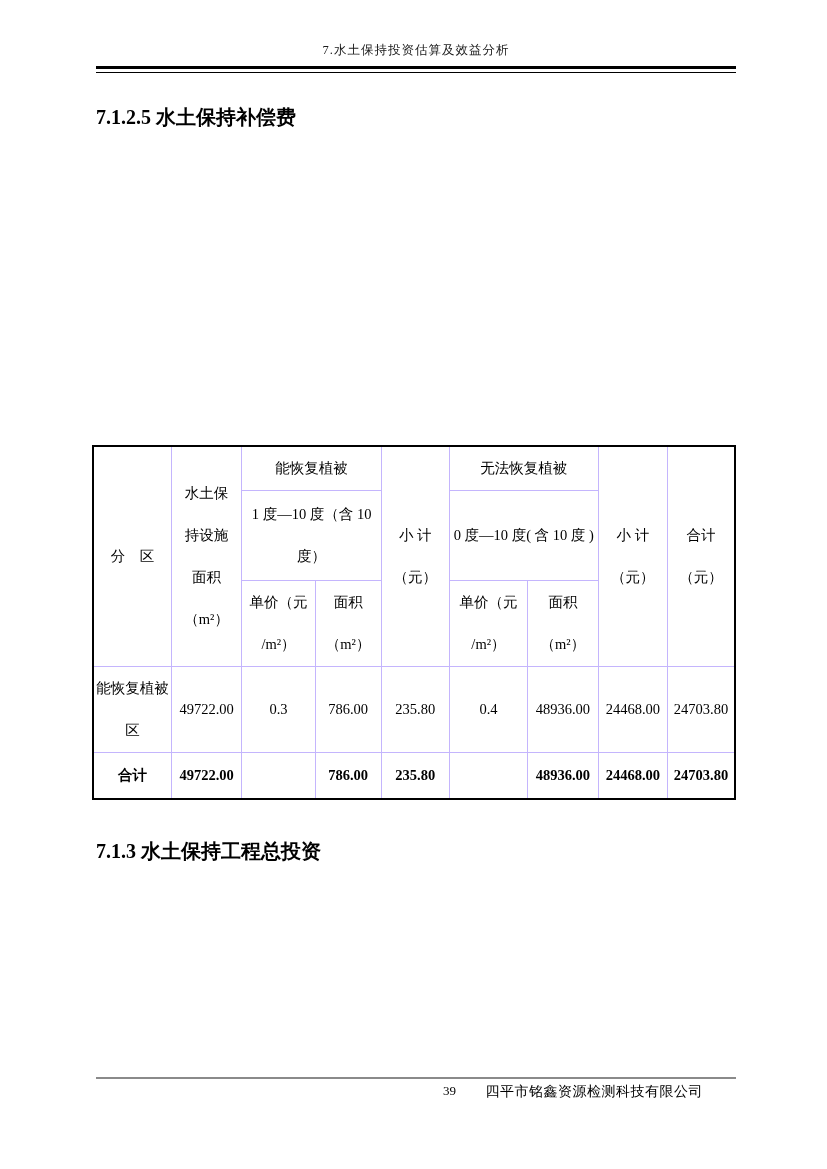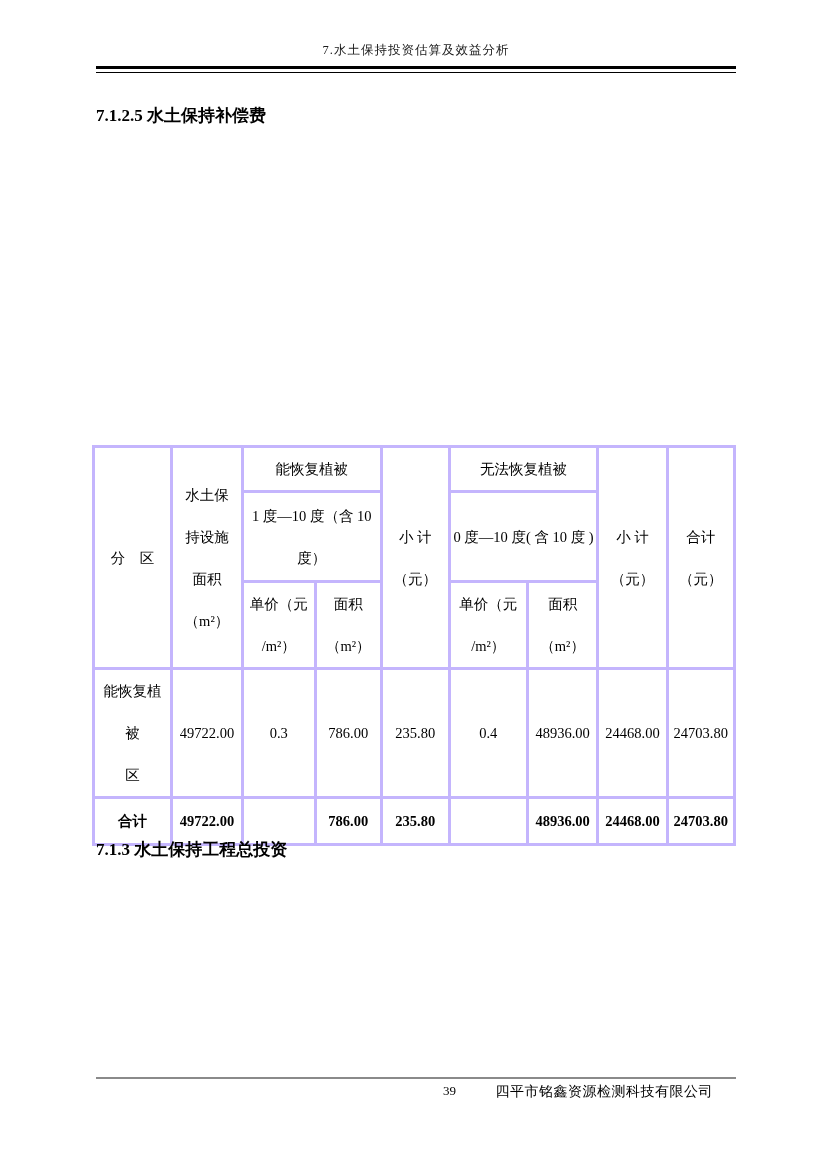--- a/index.html
+++ b/index.html
@@ -36,21 +36,21 @@
     height: 3px;
     border-top: 3px solid #000000;
     border-bottom: 1px solid #000000;
   }
 
   
   .section-heading {
     position: absolute;
     left: 96px;
     width: 640px;
-    font-size: 17px;
+    font-size: 20px;
     font-weight: bold;
     white-space: nowrap;
   }
   .h-7125 { top: 104px; }
   .h-713  { top: 838px; }
 
   .body-para {
     position: absolute;
     left: 96px;
     width: 640px;
@@ -91,21 +91,21 @@
     top: 445px;
     left: 92px;
     width: 644px;
     border-collapse: collapse;
     table-layout: fixed;
     border: 2px solid #000000;
     font-size: 14.5px;
   }
   table.comp-table th,
   table.comp-table td {
-    border: 3px solid #c4b5fd;
+    border: 1px solid #c4b5fd;
     text-align: center;
     vertical-align: middle;
     font-weight: normal;
     padding: 0 2px;
     white-space: pre-line;
     line-height: 42px;
     overflow: hidden;
   }
   tr.row-group    { height: 44px; }
   tr.row-range    { height: 90px; }
@@ -127,21 +127,21 @@
     top: 1083px;
     left: 0;
     width: 827px;
     text-align: center;
     font-size: 13px;
     margin-left: 36px;
   }
   .footer-company {
     position: absolute;
     top: 1083px;
-    right: 114px;
+    right: 124px;
     font-size: 14px;
     letter-spacing: 0.5px;
   }
 </style>
 </head>
 <body>
 
 <div class="page">
 
   <div class="header-title">7.水土保持投资估算及效益分析</div>

